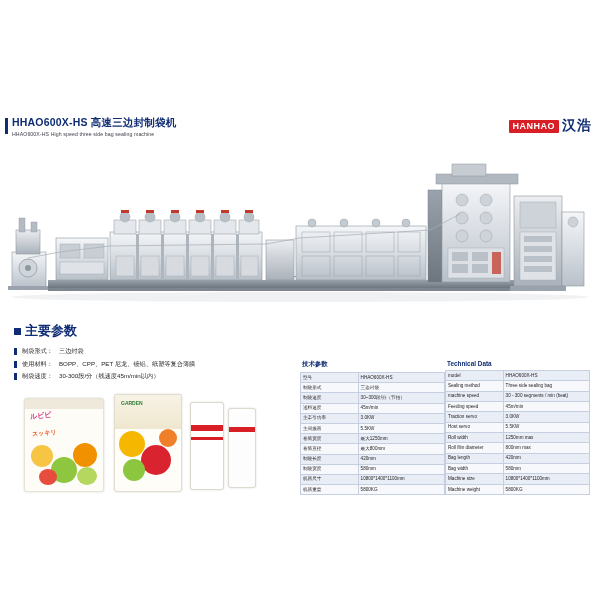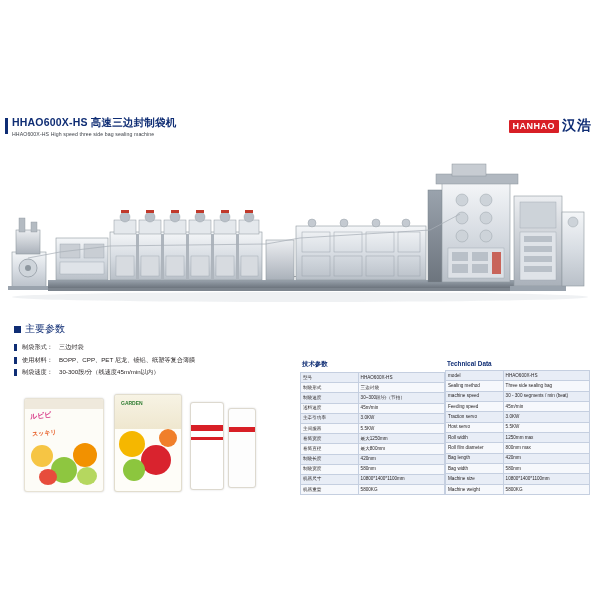--- a/index.html
+++ b/index.html
@@ -16,21 +16,21 @@
   .logo-cn{font-size:14px;font-weight:bold;color:#0f2d74;letter-spacing:1px;}
 
   
   .machine{position:absolute;left:0;top:160px;width:600px;height:145px;}
   .mach-svg{display:block;}
 
   
   .spec{position:absolute;left:14px;top:322px;width:300px;}
   .spec-head{display:flex;align-items:center;gap:4px;margin-bottom:7px;}
   .spec-sq{width:7px;height:7px;background:#0f2d74;}
-  .spec-title{font-size:10px;font-weight:normal;color:#0f2d74;}
+  .spec-title{font-size:13px;font-weight:bold;color:#0f2d74;}
   .spec-row{display:flex;align-items:flex-start;margin-bottom:3.5px;}
   .spec-tick{width:3px;height:7px;background:#0f2d74;margin-right:5px;margin-top:1px;flex:0 0 auto;}
   .spec-k{font-size:6.2px;color:#231f20;white-space:nowrap;}
   .spec-v{font-size:6.2px;color:#231f20;margin-left:6px;}
 
   
   .samples{position:absolute;left:14px;top:390px;width:280px;height:105px;}
   .pouch{position:absolute;border-radius:3px;overflow:hidden;}
 
   

